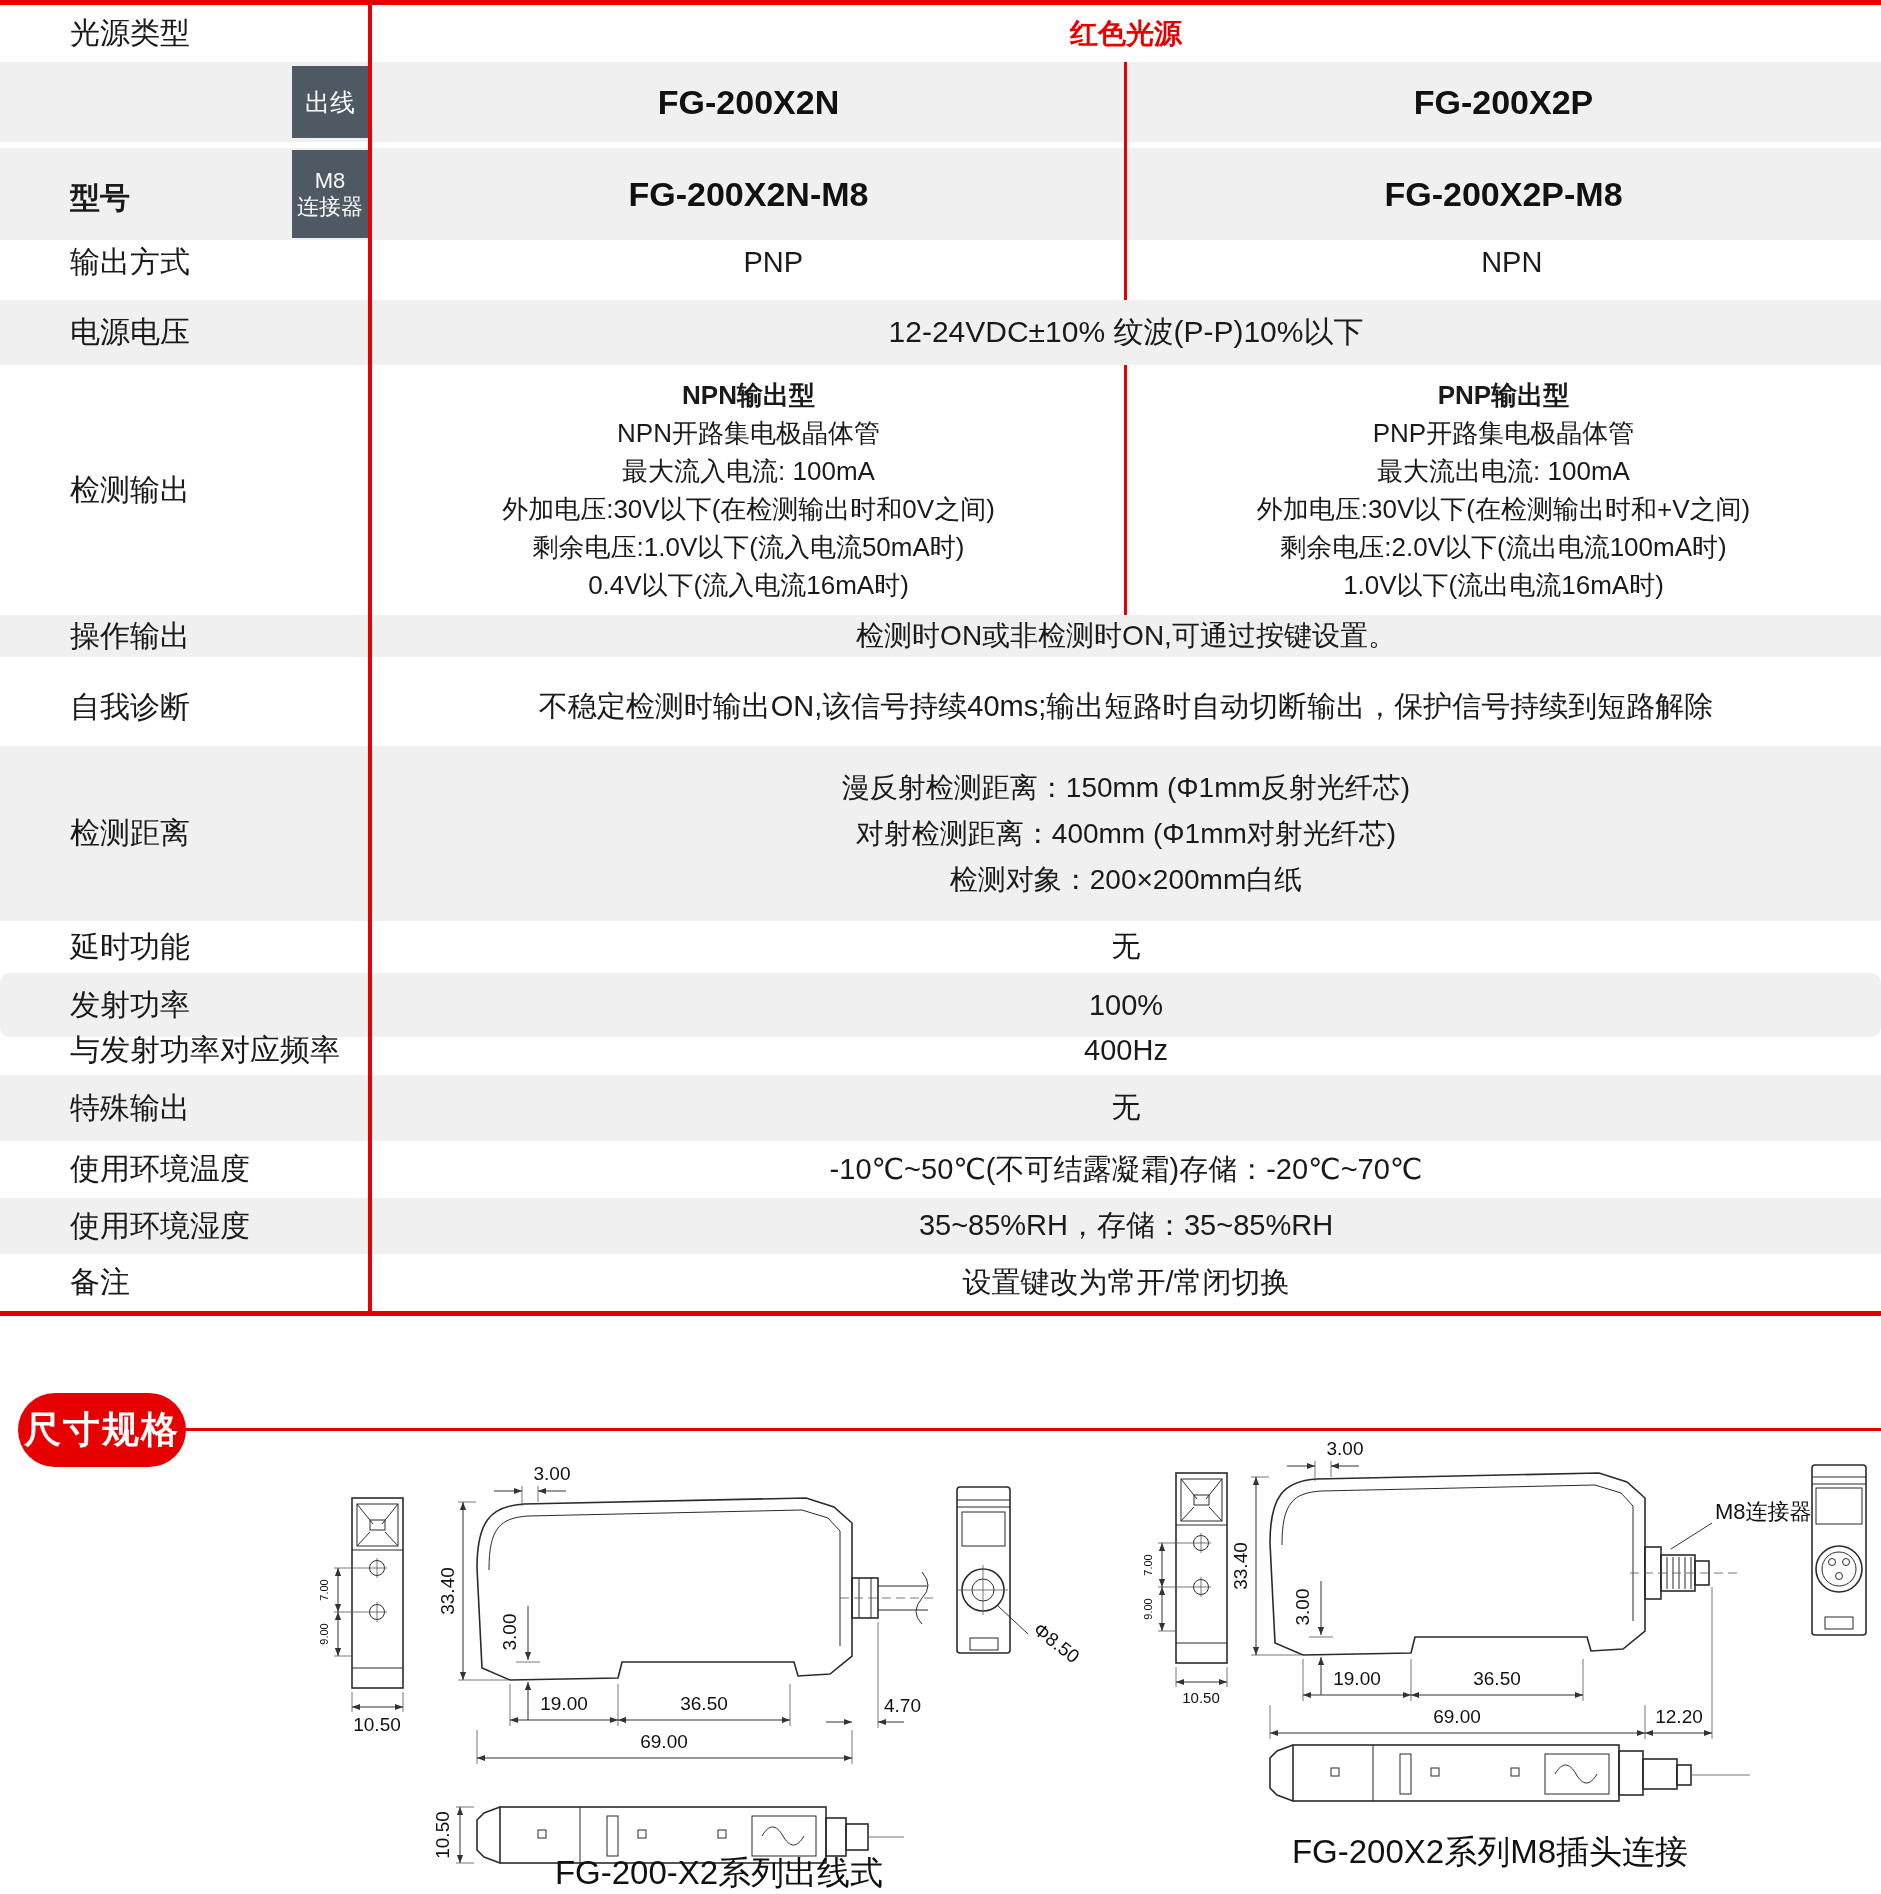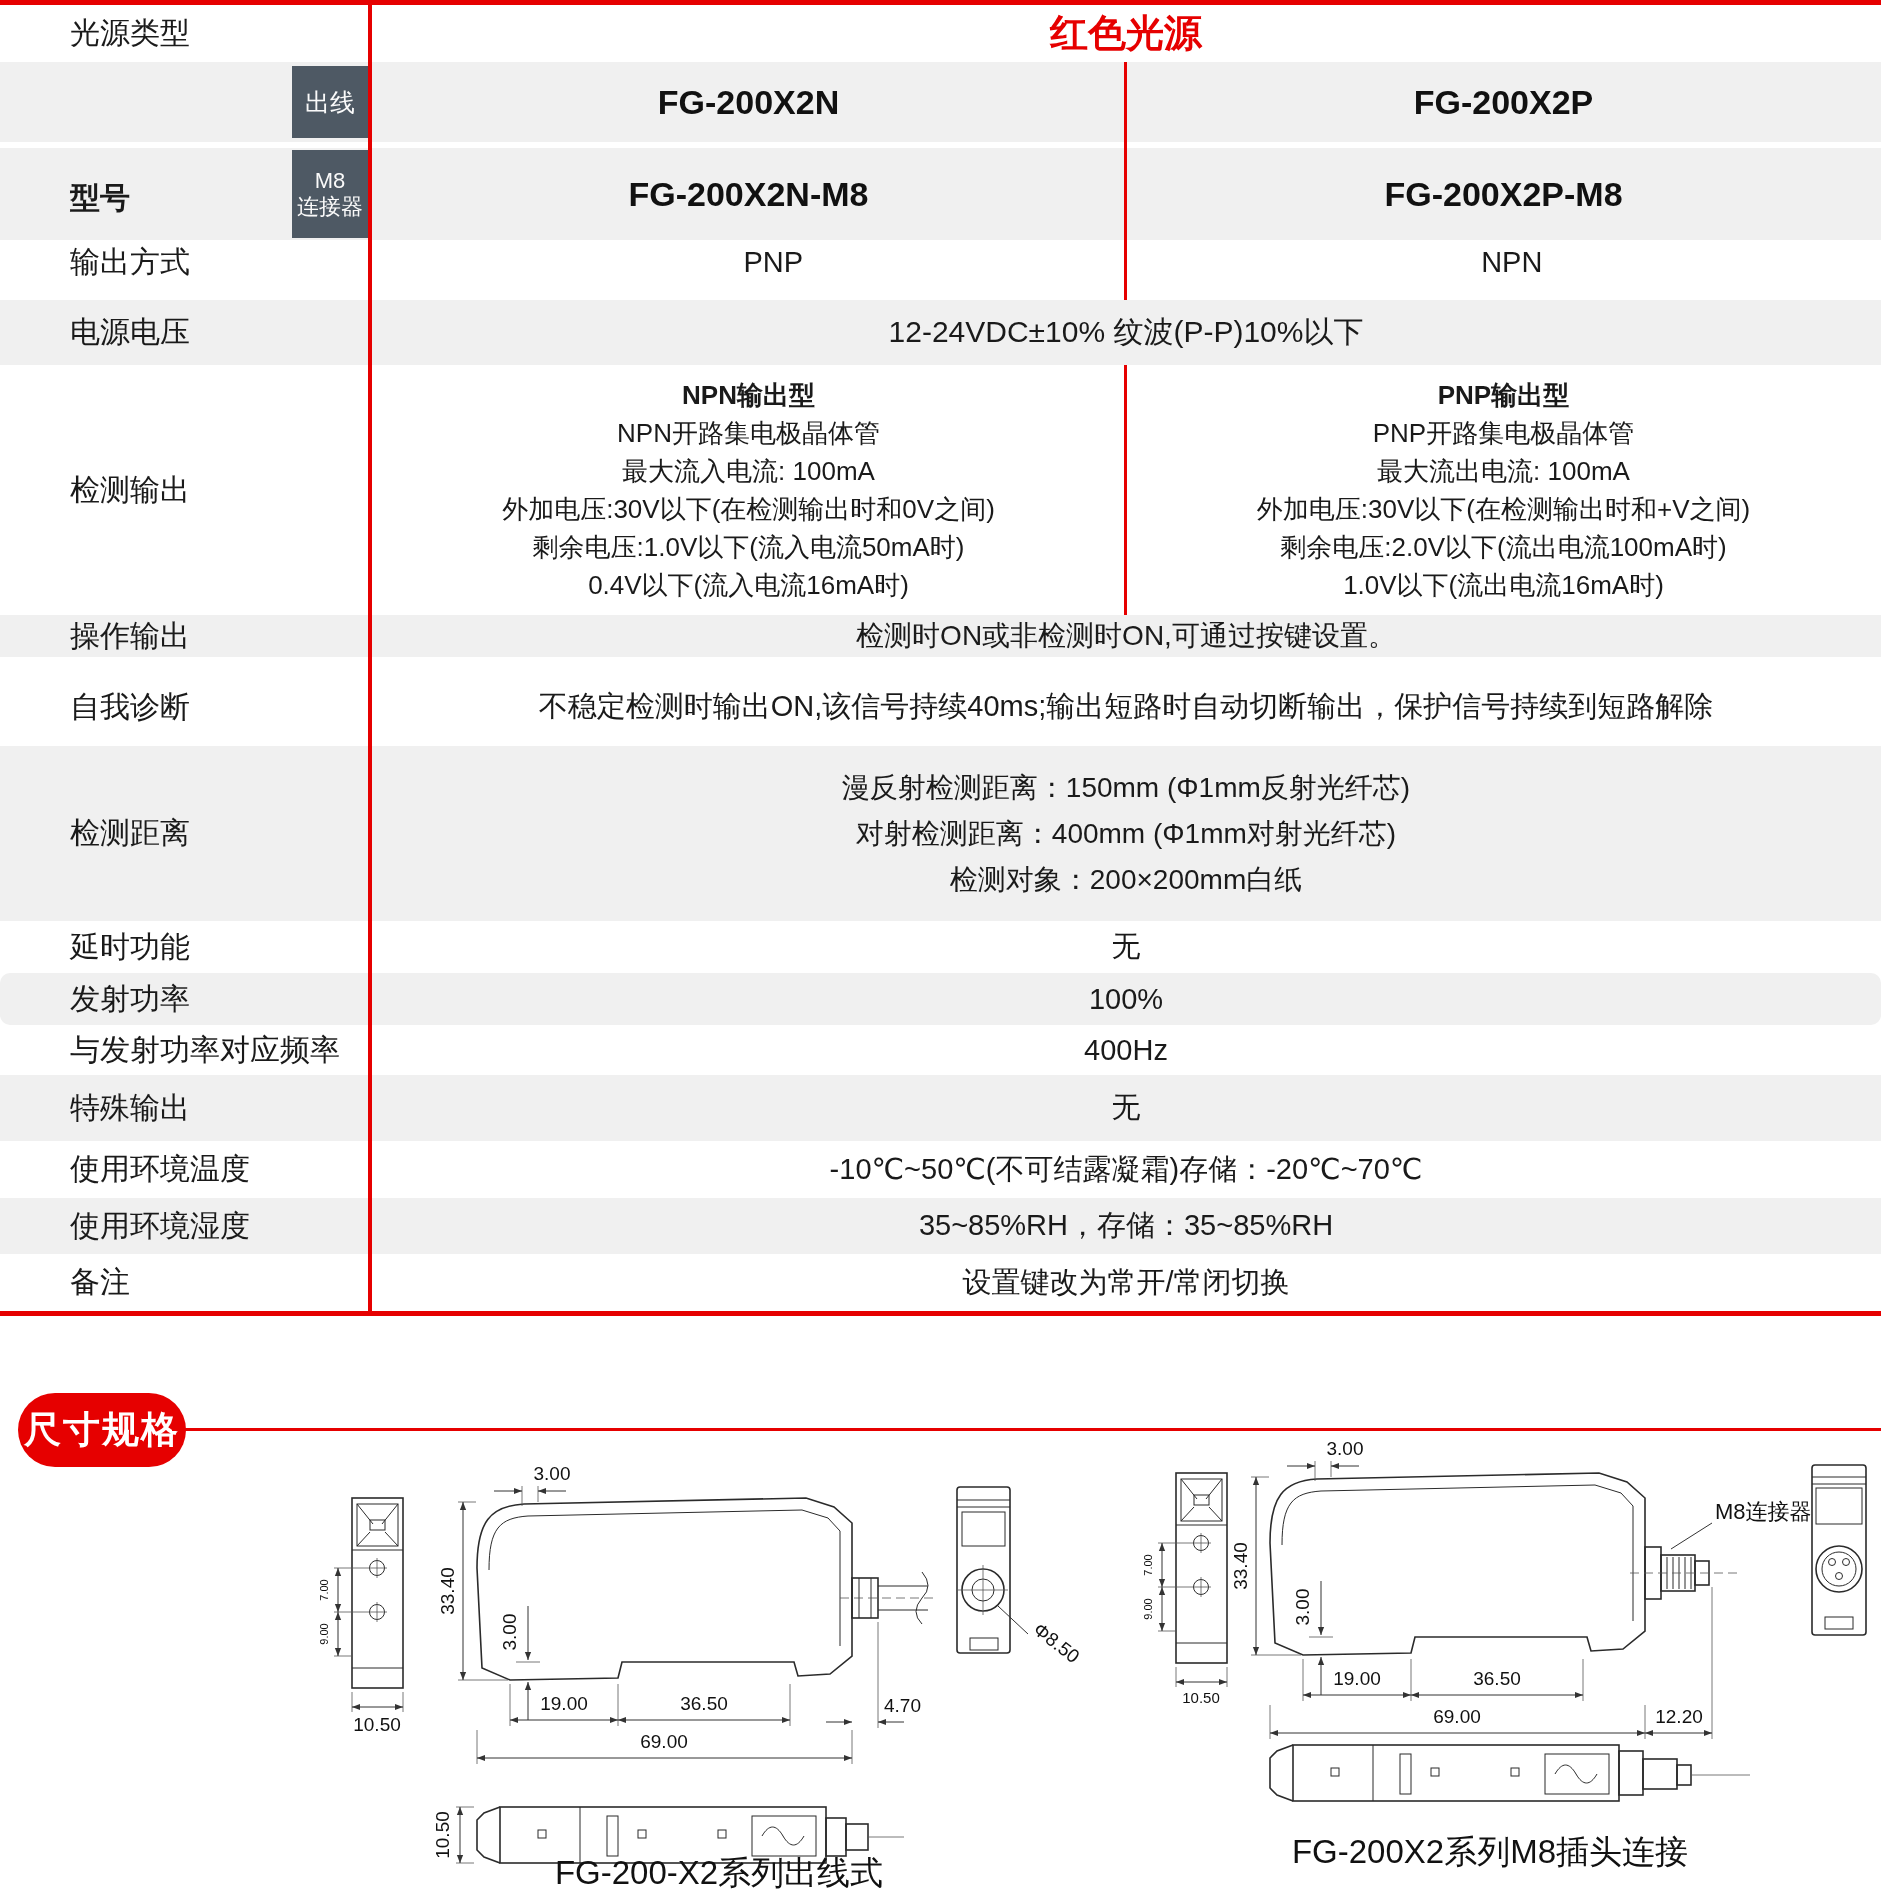--- a/index.html
+++ b/index.html
@@ -8,21 +8,21 @@
 
   
   .trow{position:absolute;left:0;width:1881px;display:flex;align-items:center;}
   .trow.gray{background:#f0f0f0;}
   .labelcell{width:371px;flex:0 0 371px;padding-left:70px;box-sizing:border-box;font-size:30px;}
   .content{flex:1;display:flex;align-items:center;justify-content:center;text-align:center;}
   .content.split{justify-content:flex-start;}
   .half{width:50%;display:flex;align-items:center;justify-content:center;}
   .value{font-size:29px;}
   .model{font-size:34px;font-weight:bold;color:#111;}
-  .redtitle{font-size:38px;font-weight:bold;color:#e60000;}
+  .redtitle{font-size:28px;font-weight:bold;color:#e60000;}
   .detailblock{text-align:center;font-size:26px;line-height:38px;}
   .detailblock .b{font-weight:bold;}
   .distlines{font-size:28px;line-height:46px;}
   .redline{position:absolute;background:#e60000;}
   .badge{position:absolute;left:292px;width:76px;background:#4e5964;color:#fafafa;
          display:flex;flex-direction:column;justify-content:center;
          text-align:center;}
   .badge .l1{font-size:25px;}
   .badge .l2{font-size:22px;line-height:26px;}
   .modelLabel{position:absolute;left:0;width:371px;display:flex;align-items:center;
@@ -160,21 +160,21 @@
     </div>
   </div>
 
   <div class="trow" style="top:921px;height:52px;">
     <div class="labelcell">延时功能</div>
     <div class="content">
         <span class="value">无</span>
       </div>
   </div>
 
-  <div class="trow gray" style="top:973px;height:52px;border-radius:10px;">
+  <div class="trow gray" style="top:973px;height:64px;border-radius:10px;">
     <div class="labelcell">发射功率</div>
     <div class="content">
         <span class="value">100%</span>
       </div>
   </div>
 
   <div class="trow" style="top:1025px;height:50px;">
     <div class="labelcell">与发射功率对应频率</div>
     <div class="content">
         <span class="value">400Hz</span>

